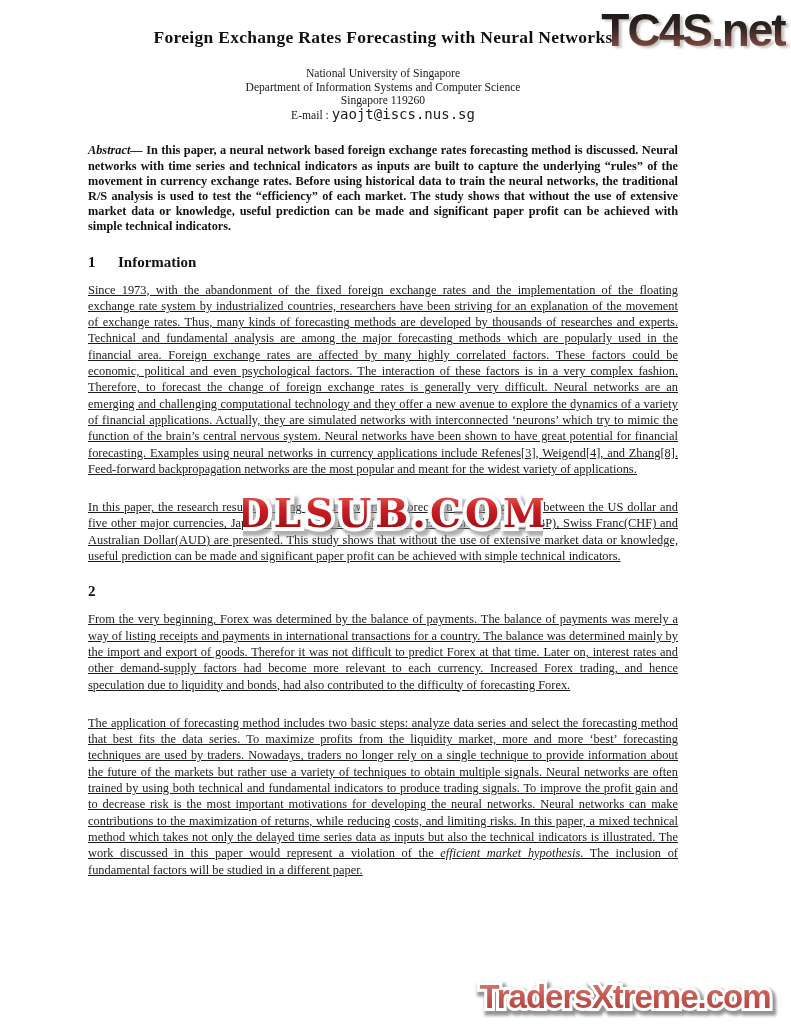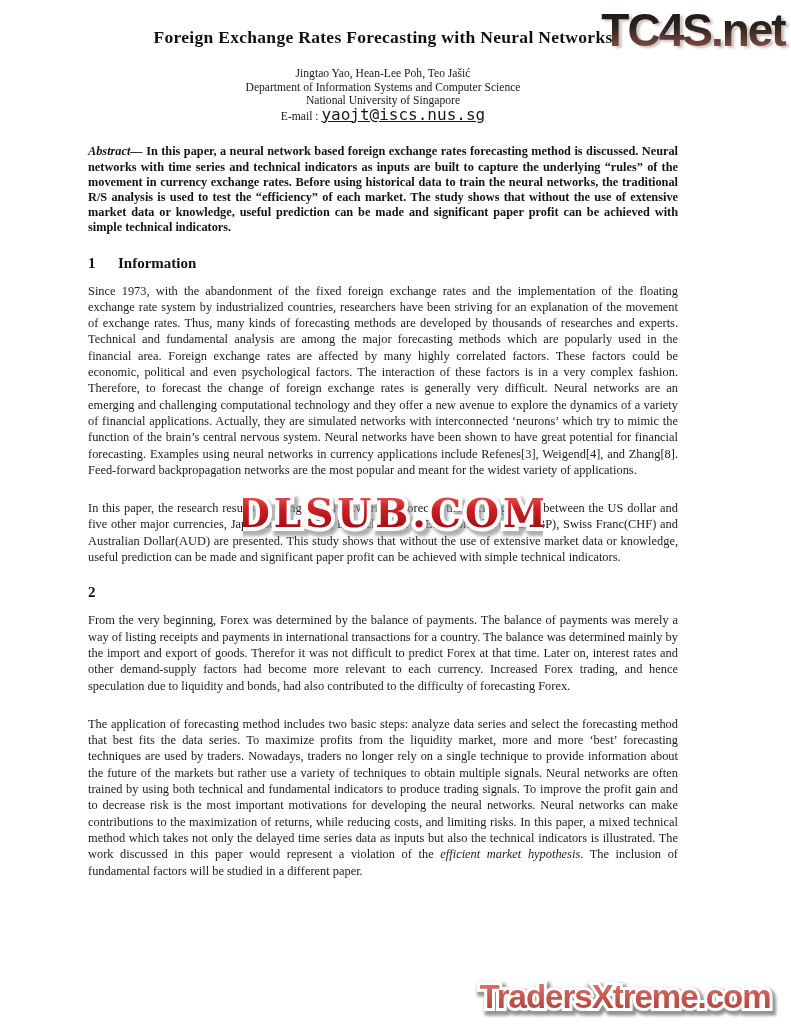--- a/index.html
+++ b/index.html
@@ -6,53 +6,53 @@
   .page {
     position:relative; width:791px; height:1024px; background:#ffffff;
     overflow:hidden; font-family:"Liberation Serif", serif; color:#151515;
   }
   .content { position:absolute; left:88px; top:0; width:590px; }
   .title {
     margin:27px 0 0 0; text-align:center; font-size:17.5px; font-weight:bold;
     letter-spacing:0.3px; color:#111;
   }
   .authors { margin-top:19px; text-align:center; font-size:11.6px; line-height:13.6px; color:#181818; }
-  .mono { font-family:"DejaVu Sans Mono", monospace; font-size:16px;text-decoration:underline; }
+  .mono { font-family:"DejaVu Sans Mono", monospace; font-size:14px; }
   .abstract {
     margin:21px 0 0 0; font-weight:bold; font-size:12.3px; line-height:15.2px;
     text-align:justify; color:#131313;
   }
   .abstract .lead { font-style:italic; }
   .sec {
     margin:19px 0 0 0; font-size:15px; font-weight:bold; color:#111;
     display:flex; align-items:baseline;
   }
   .sec .num { width:30px; flex:0 0 auto; }
   p.body {
     font-size:12.4px; line-height:16.3px; text-align:justify;
-    margin:11px 0 0 0; color:#1b1b1b;
+    margin:11px 0 0 0; color:#1b1b1b;text-decoration:underline;
   }
   p.body + p.body { margin-top:22px; }
   .wm { position:absolute; pointer-events:none; }
   .wm-top { top:0; right:-6px; z-index:5; }
   .wm-mid { left:243px; top:482px; z-index:5; }
   .wm-bottom { left:465px; top:972px; z-index:5; }
 </style>
 </head>
 <body>
 
 <div class="page">
   <div class="content">
 
     <h1 class="title">Foreign Exchange Rates Forecasting with Neural Networks</h1>
 
     <div class="authors">
-      <div>Jingtao Yao, Hean-Lee Poh, Teo Jašić</div>
+      <div>National University of Singapore</div>
       <div>Department of Information Systems and Computer Science</div>
-      <div>National University of Singapore</div>
+      <div>Singapore 119260</div>
       <div><span>E-mail : </span><span class="mono">yaojt@iscs.nus.sg</span></div>
     </div>
 
     <p class="abstract"><span class="lead">Abstract—</span><span> In this paper, a neural network based foreign exchange rates forecasting method is discussed. Neural networks with time series and technical indicators as inputs are built to capture the underlying “rules” of the movement in currency exchange rates. Before using historical data to train the neural networks, the traditional R/S analysis is used to test the “efficiency” of each market. The study shows that without the use of extensive market data or knowledge, useful prediction can be made and significant paper profit can be achieved with simple technical indicators.</span></p>
 
     <h2 class="sec">
       <span class="num">1</span>
       <span>Information</span>
     </h2>
     <p class="body">Since 1973, with the abandonment of the fixed foreign exchange rates and the implementation of the floating exchange rate system by industrialized countries, researchers have been striving for an explanation of the movement of exchange rates. Thus, many kinds of forecasting methods are developed by thousands of researches and experts. Technical and fundamental analysis are among the major forecasting methods which are popularly used in the financial area. Foreign exchange rates are affected by many highly correlated factors. These factors could be economic, political and even psychological factors. The interaction of these factors is in a very complex fashion. Therefore, to forecast the change of foreign exchange rates is generally very difficult. Neural networks are an emerging and challenging computational technology and they offer a new avenue to explore the dynamics of a variety of financial applications. Actually, they are simulated networks with interconnected ‘neurons’ which try to mimic the function of the brain’s central nervous system. Neural networks have been shown to have great potential for financial forecasting. Examples using neural networks in currency applications include Refenes[3], Weigend[4], and Zhang[8]. Feed-forward backpropagation networks are the most popular and meant for the widest variety of applications.</p>

